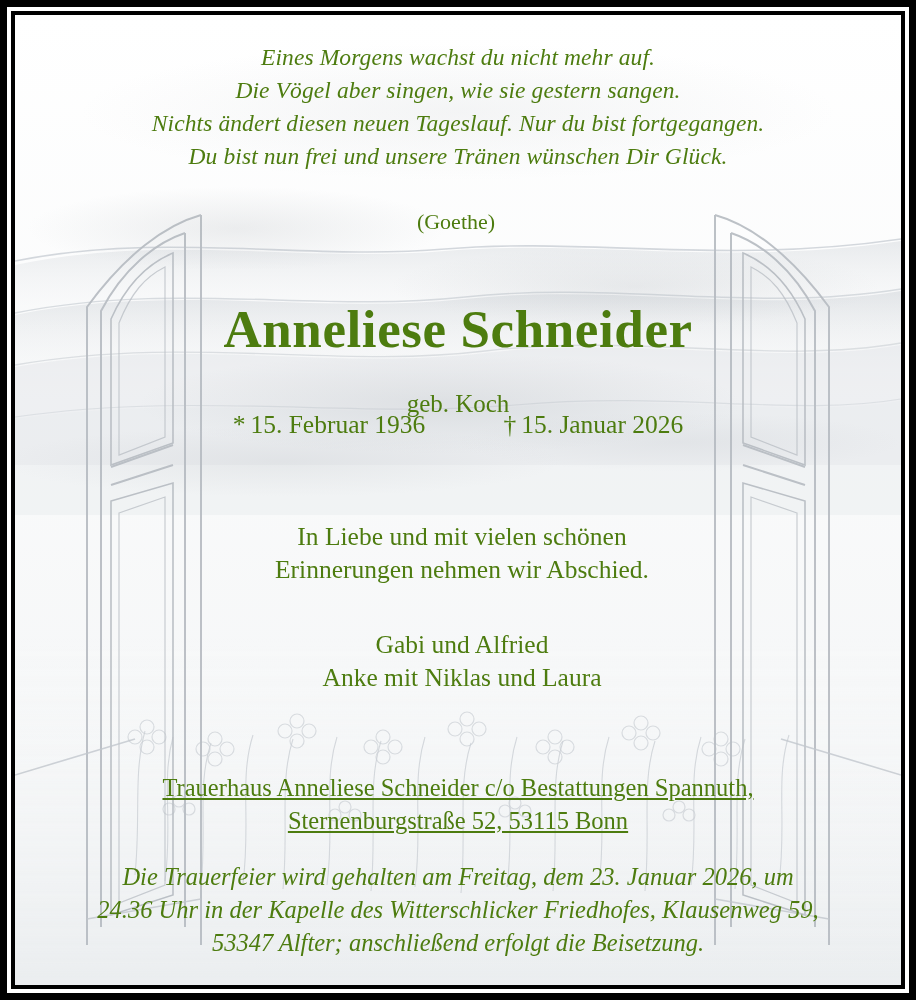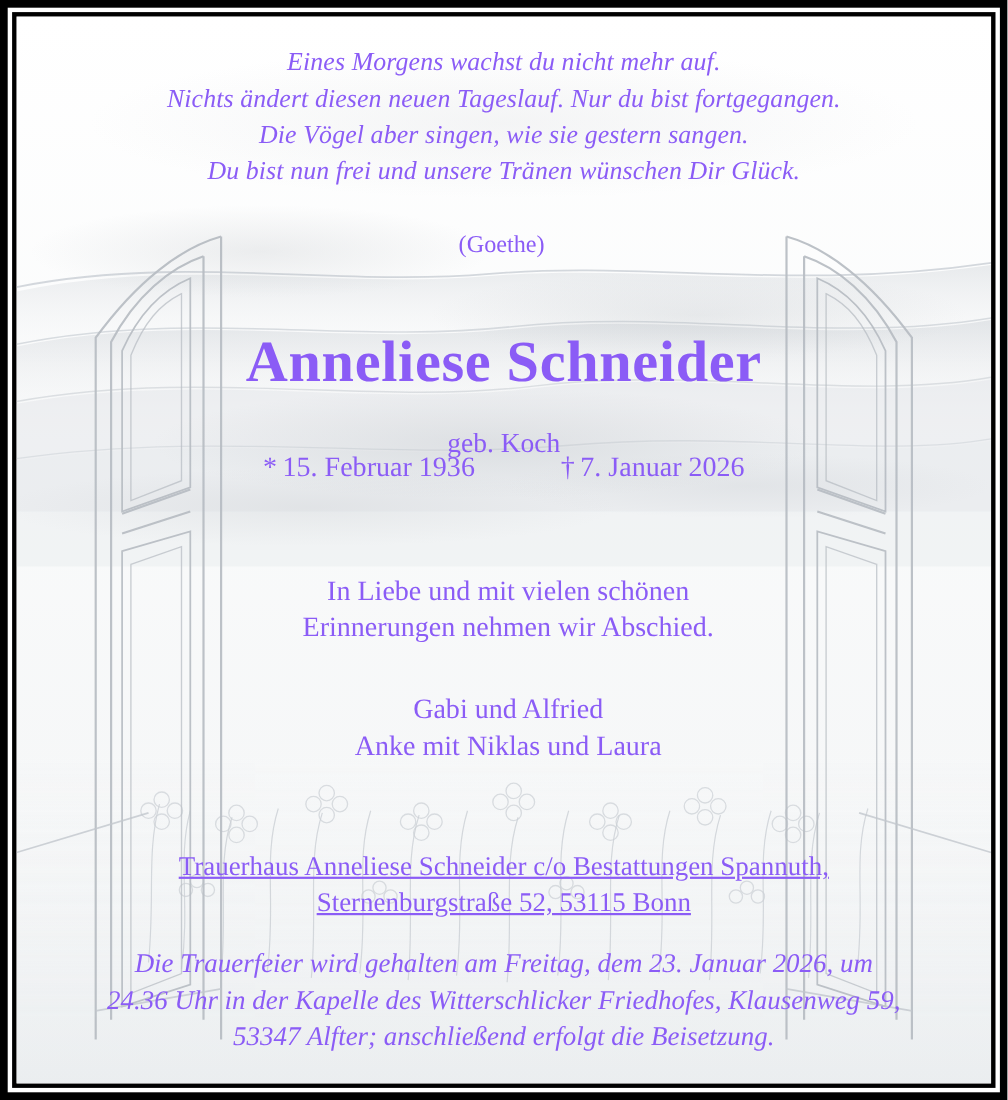--- a/index.html
+++ b/index.html
@@ -56,21 +56,21 @@
       radial-gradient(ellipse 500px 90px at 50% 10%, rgba(182,187,192,.14), rgba(255,255,255,0) 76%);
   }
 
   
   #content {
     position: relative;
     z-index: 5;
     width: 100%;
     height: 100%;
     text-align: center;
-    color: #8b5cf6;
+    color: #4d7c0f;
   }
 
   .poem {
     position: absolute;
     left: 0; right: 0;
     top: 26px;
     font-style: italic;
     font-size: 23.5px;
     line-height: 33px;
     letter-spacing: .1px;
@@ -321,33 +321,33 @@
         <path d="M766 724 L886 760"></path>
       </g>
     </svg>
 
     <div id="paper-texture"></div>
 
     <div id="content">
 
       <div class="poem">
         <span class="line">Eines Morgens wachst du nicht mehr auf.</span>
+        <span class="line">Die Vögel aber singen, wie sie gestern sangen.</span>
         <span class="line">Nichts ändert diesen neuen Tageslauf. Nur du bist fortgegangen.</span>
-        <span class="line">Die Vögel aber singen, wie sie gestern sangen.</span>
         <span class="line">Du bist nun frei und unsere Tränen wünschen Dir Glück.</span>
       </div>
 
       <div class="attribution">(Goethe)</div>
 
       <div class="deceased-name">Anneliese Schneider</div>
 
       <div class="maiden-name">geb. Koch</div>
 
       <div class="dates">
-        <span class="birth"><span class="sym">*</span><span>15. Februar 1936</span></span><span class="death"><span class="sym">†</span><span>7. Januar 2026</span></span>
+        <span class="birth"><span class="sym">*</span><span>15. Februar 1936</span></span><span class="death"><span class="sym">†</span><span>15. Januar 2026</span></span>
       </div>
 
       <div class="farewell">
         <span class="line">In Liebe und mit vielen schönen</span>
         <span class="line">Erinnerungen nehmen wir Abschied.</span>
       </div>
 
       <div class="mourners">
         <span class="line">Gabi und Alfried</span>
         <span class="line">Anke mit Niklas und Laura</span>

